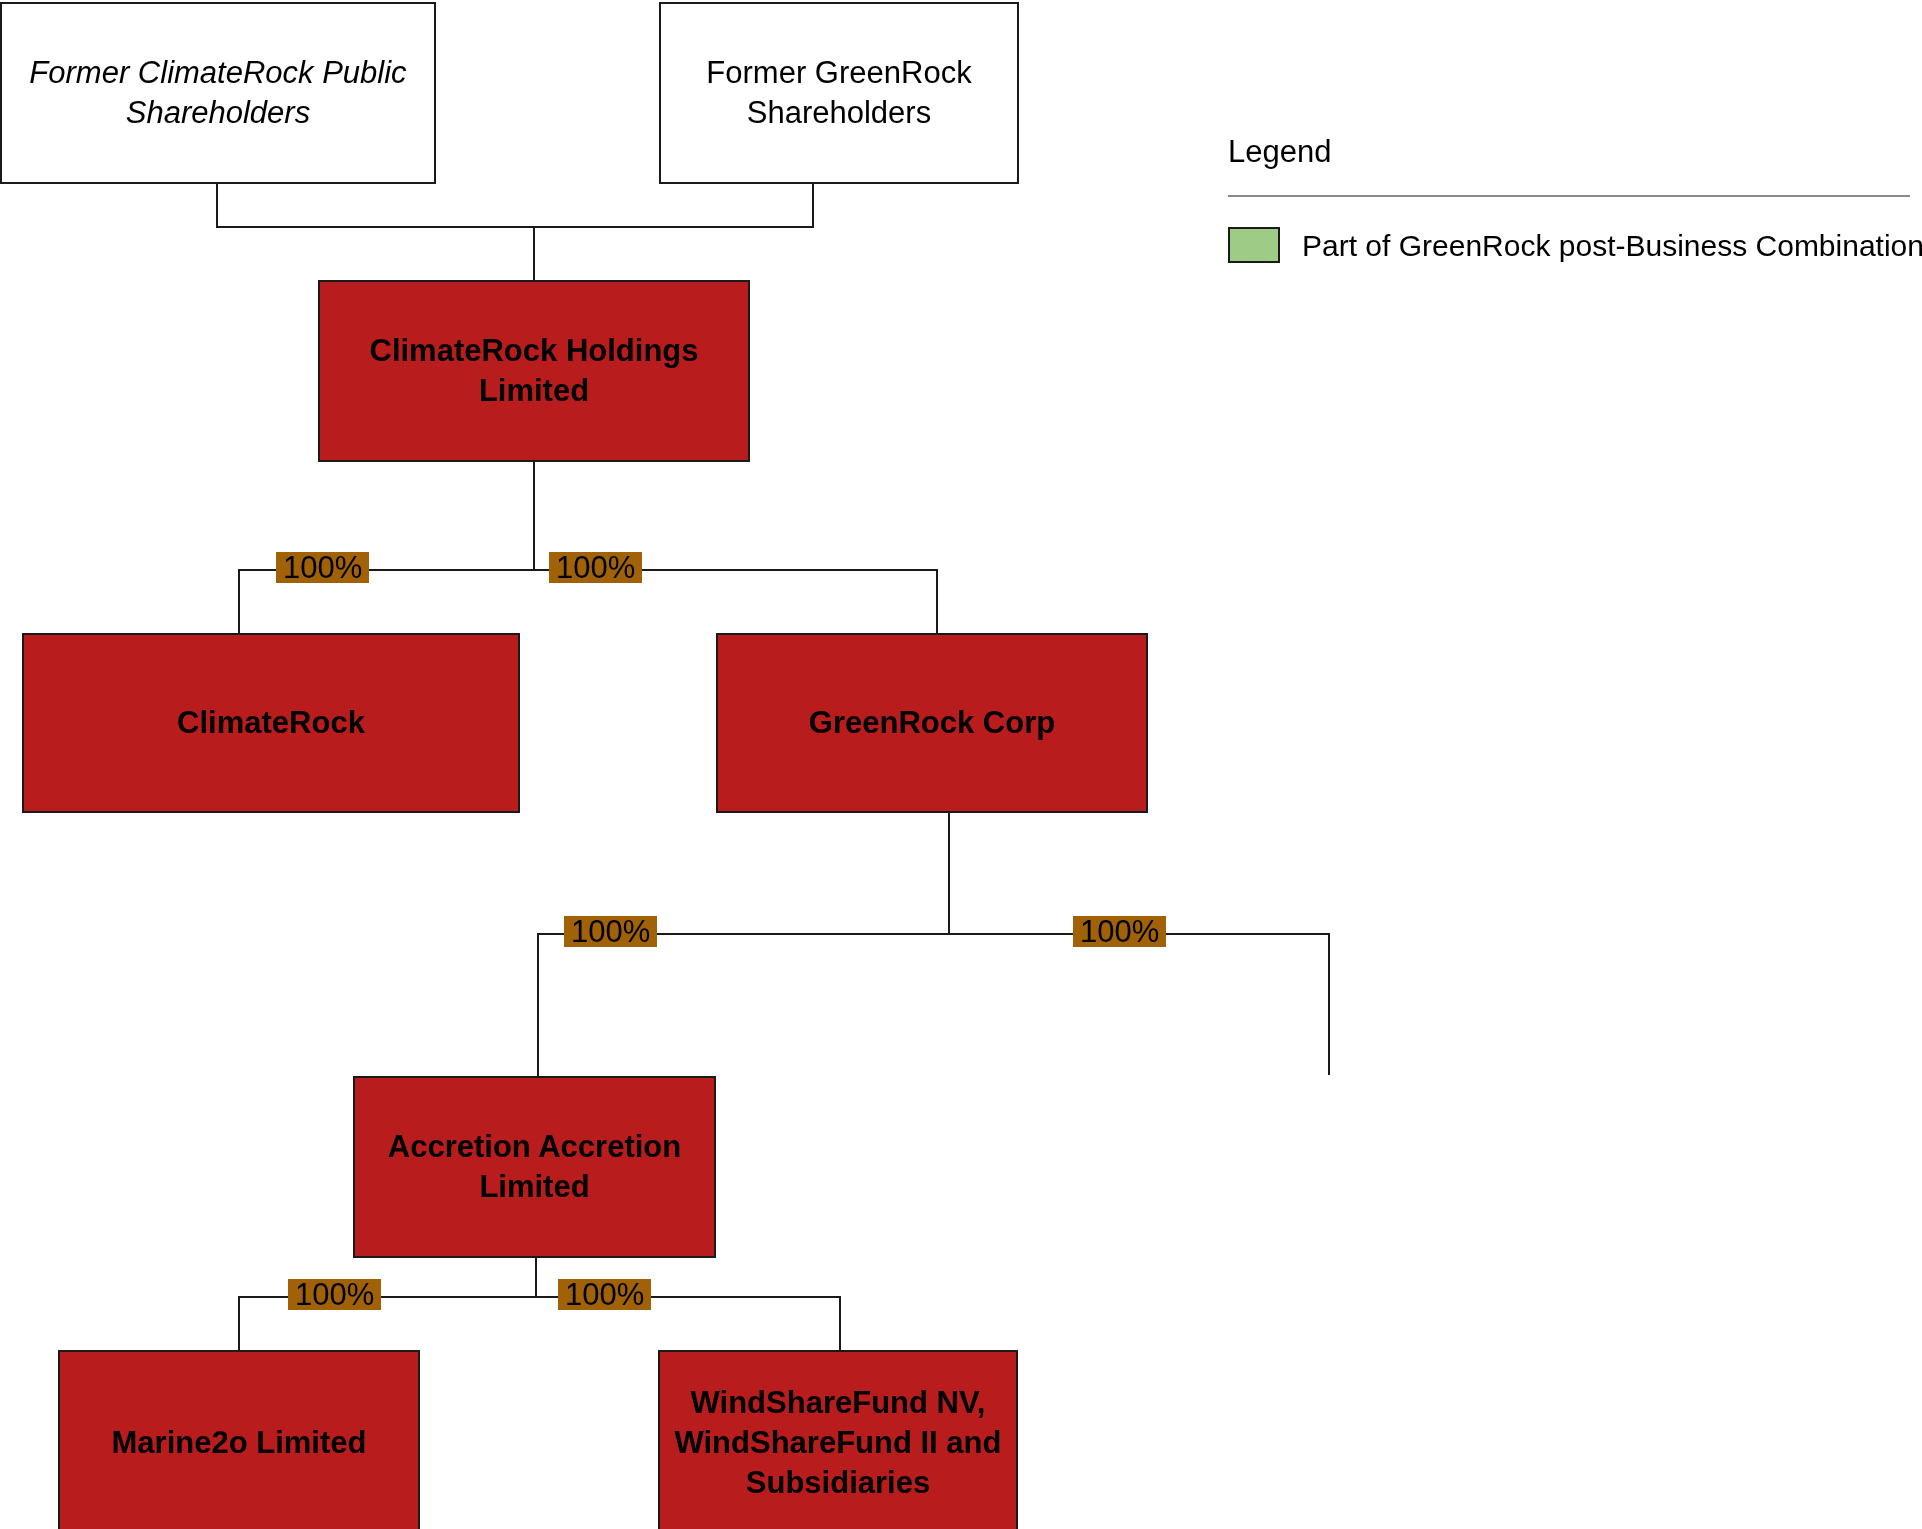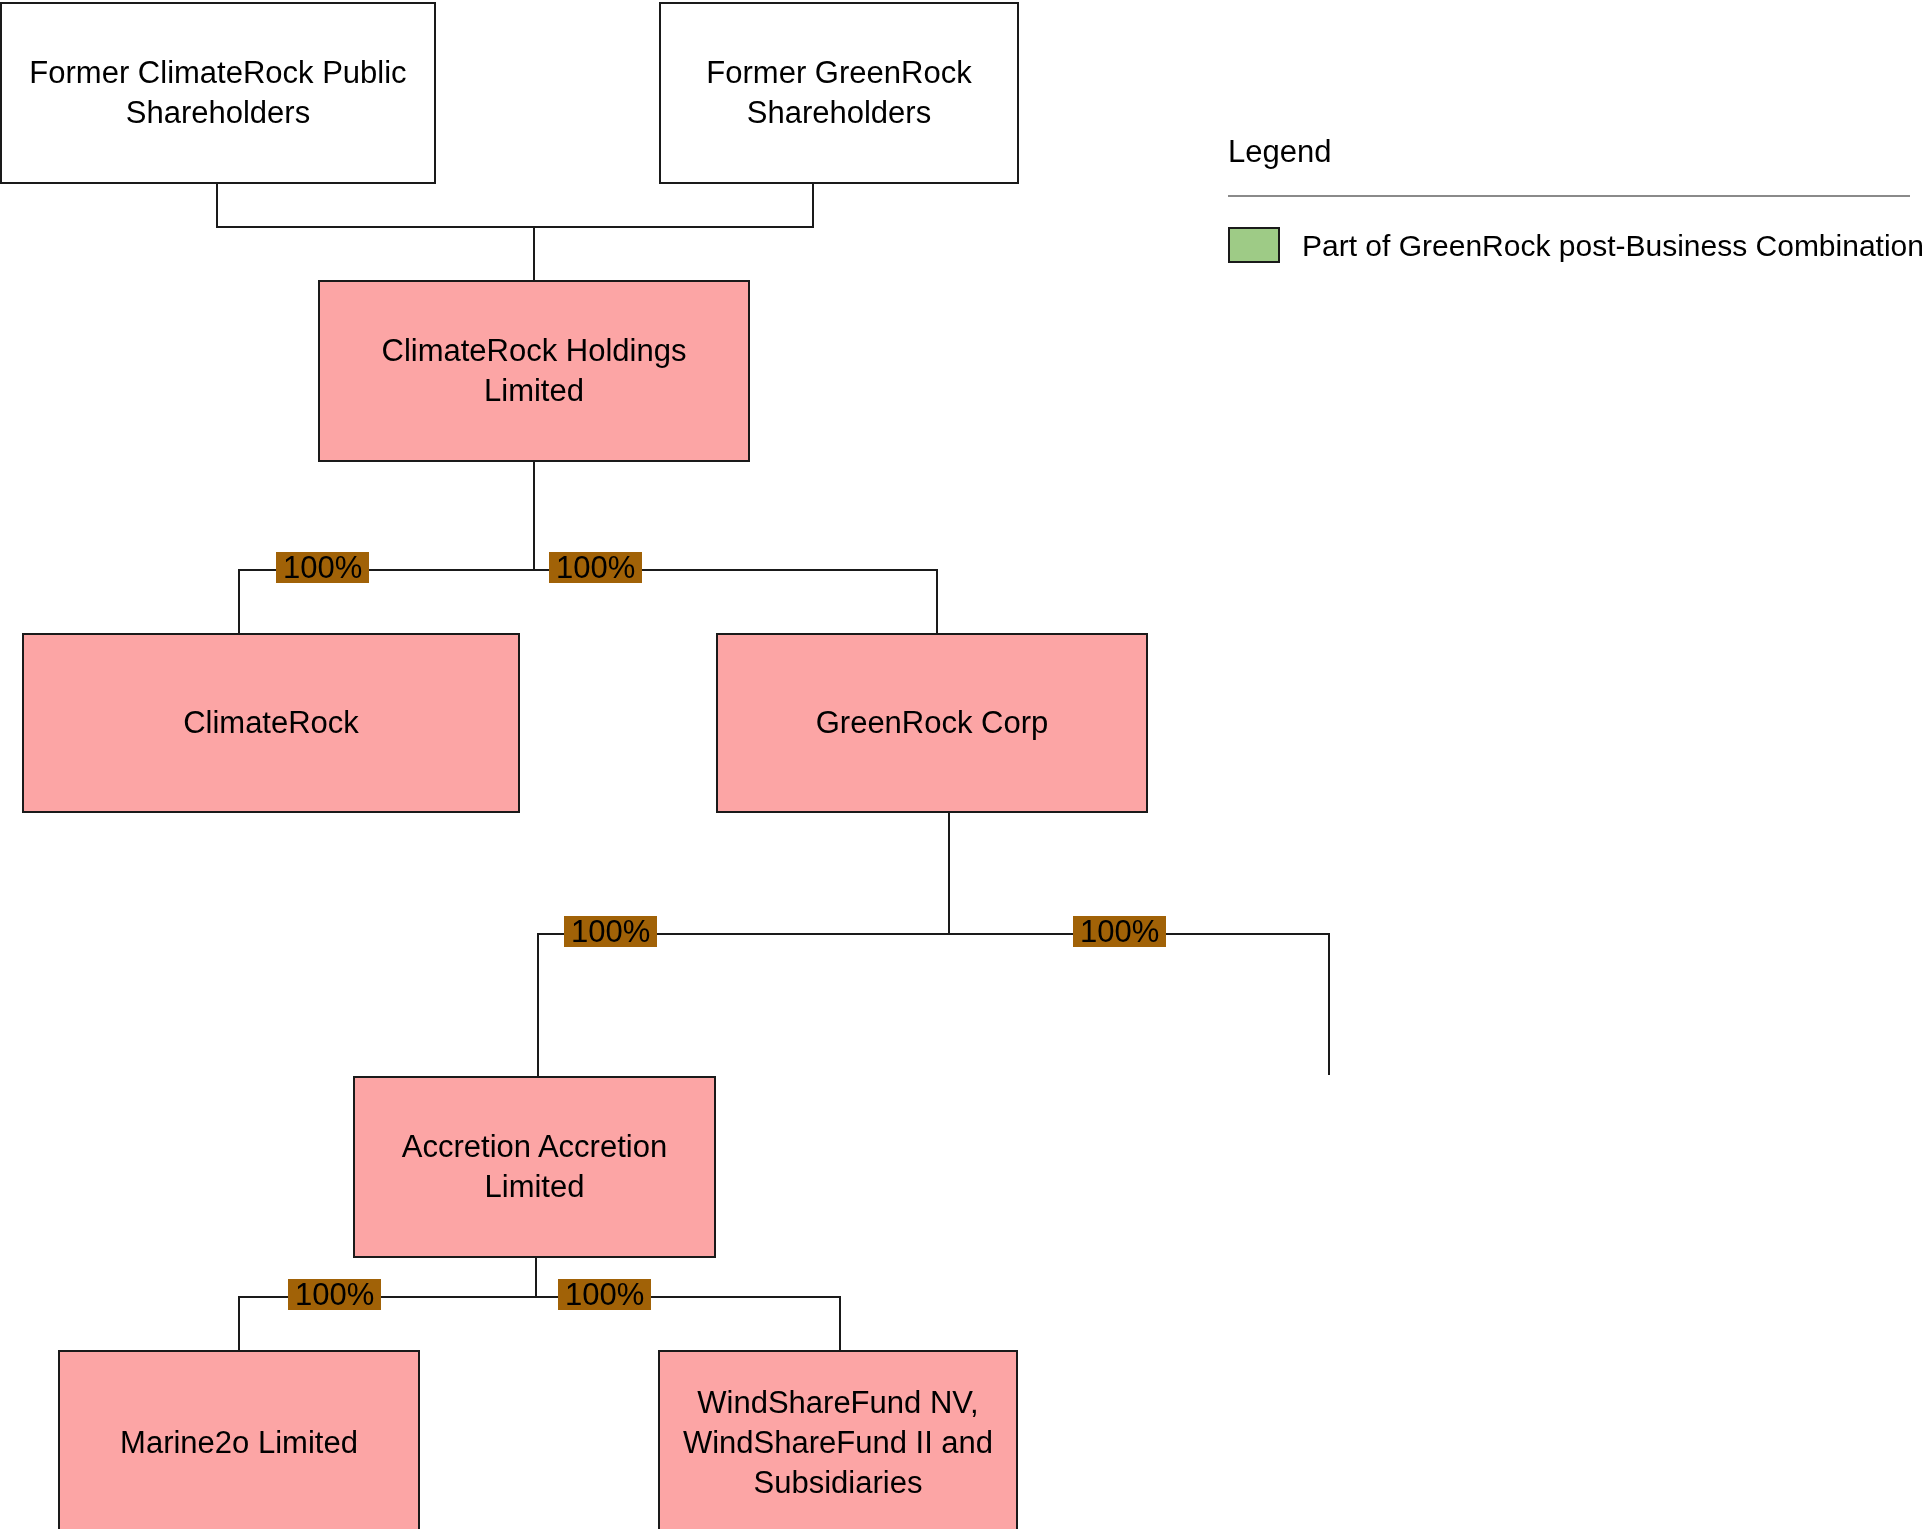--- a/index.html
+++ b/index.html
@@ -26,21 +26,21 @@
     display: flex;
     align-items: center;
     justify-content: center;
     text-align: center;
     font-size: 31px;
     line-height: 1.30;
     color: #000000;
     padding: 4px 8px;
   }
   .node.white { background: #ffffff; }
-  .node.green { background: #fca5a5; }
+  .node.green { background: #b91c1c; font-weight: bold; }
   .node-label { display: block; white-space: pre-line; }
 
   .conn {
     position: absolute;
     background: #1a1a1a;
   }
   .conn.h { height: 2px; }
   .conn.v { width: 2px; }
 
   .pct {
@@ -92,21 +92,21 @@
     line-height: 1.1;
     color: #000000;
     white-space: nowrap;
   }
 </style>
 </head>
 <body>
 
 <div id="chart-root">
 
-  <div class="node white" style="left:0px; top:2px; width:436px; height:182px;">
+  <div class="node white" style="left:0px; top:2px; width:436px; height:182px;font-style:italic;">
     <span class="node-label">Former ClimateRock Public
 Shareholders</span>
   </div>
 
   <div class="node white" style="left:659px; top:2px; width:360px; height:182px;">
     <span class="node-label">Former GreenRock
 Shareholders</span>
   </div>
 
   <div class="node green" style="left:318px; top:280px; width:432px; height:182px;">

